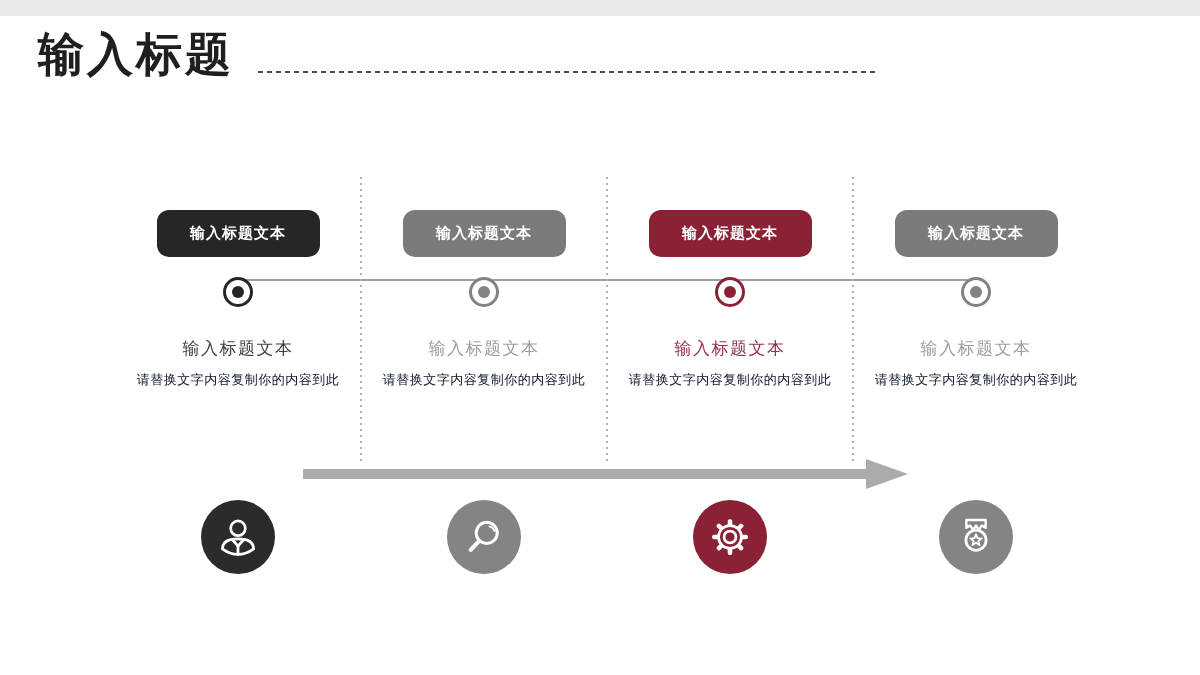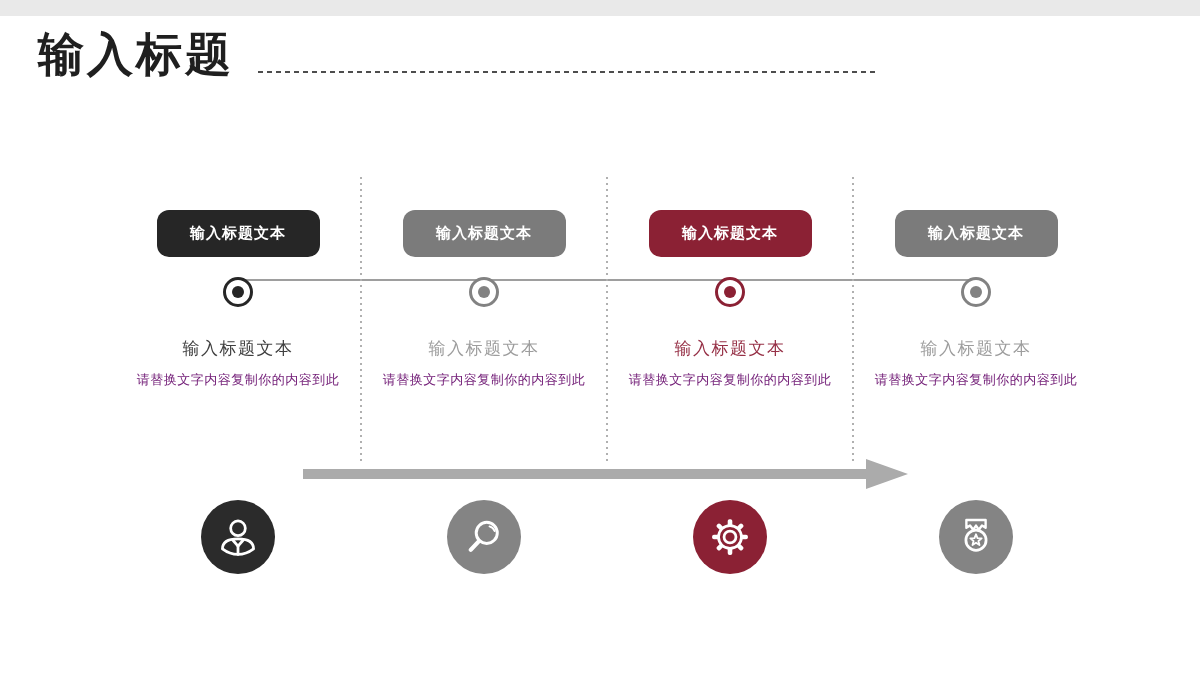--- a/index.html
+++ b/index.html
@@ -50,21 +50,21 @@
     border:none;cursor:default;
     font-family:"Liberation Sans",sans-serif;
   }
   .node{
     margin-top:20px;width:30px;height:30px;border-radius:50%;
     background:#fff;border:3px solid #000;box-sizing:border-box;
     display:flex;align-items:center;justify-content:center;
   }
   .node-dot{width:12px;height:12px;border-radius:50%;background:#000;}
   .step-heading{margin-top:30px;font-size:17px;letter-spacing:1.5px;}
-  .step-body{margin-top:11px;font-size:13px;color:#701a75;letter-spacing:0.5px;font-family:Liberation Serif, serif;}
+  .step-body{margin-top:11px;font-size:13px;color:#0f172a;letter-spacing:0.5px;font-family:Liberation Serif, serif;}
   
   .step--black .step-button{background:#262626;}
   .step--black .node{border-color:#262626;}
   .step--black .node-dot{background:#262626;}
   .step--black .step-heading{color:#3f3f3f;}
   .step--gray .step-button{background:#7b7b7b;}
   .step--gray .node{border-color:#828282;}
   .step--gray .node-dot{background:#828282;}
   .step--gray .step-heading{color:#9d9d9d;}
   .step--red .step-button{background:#8b2134;}

